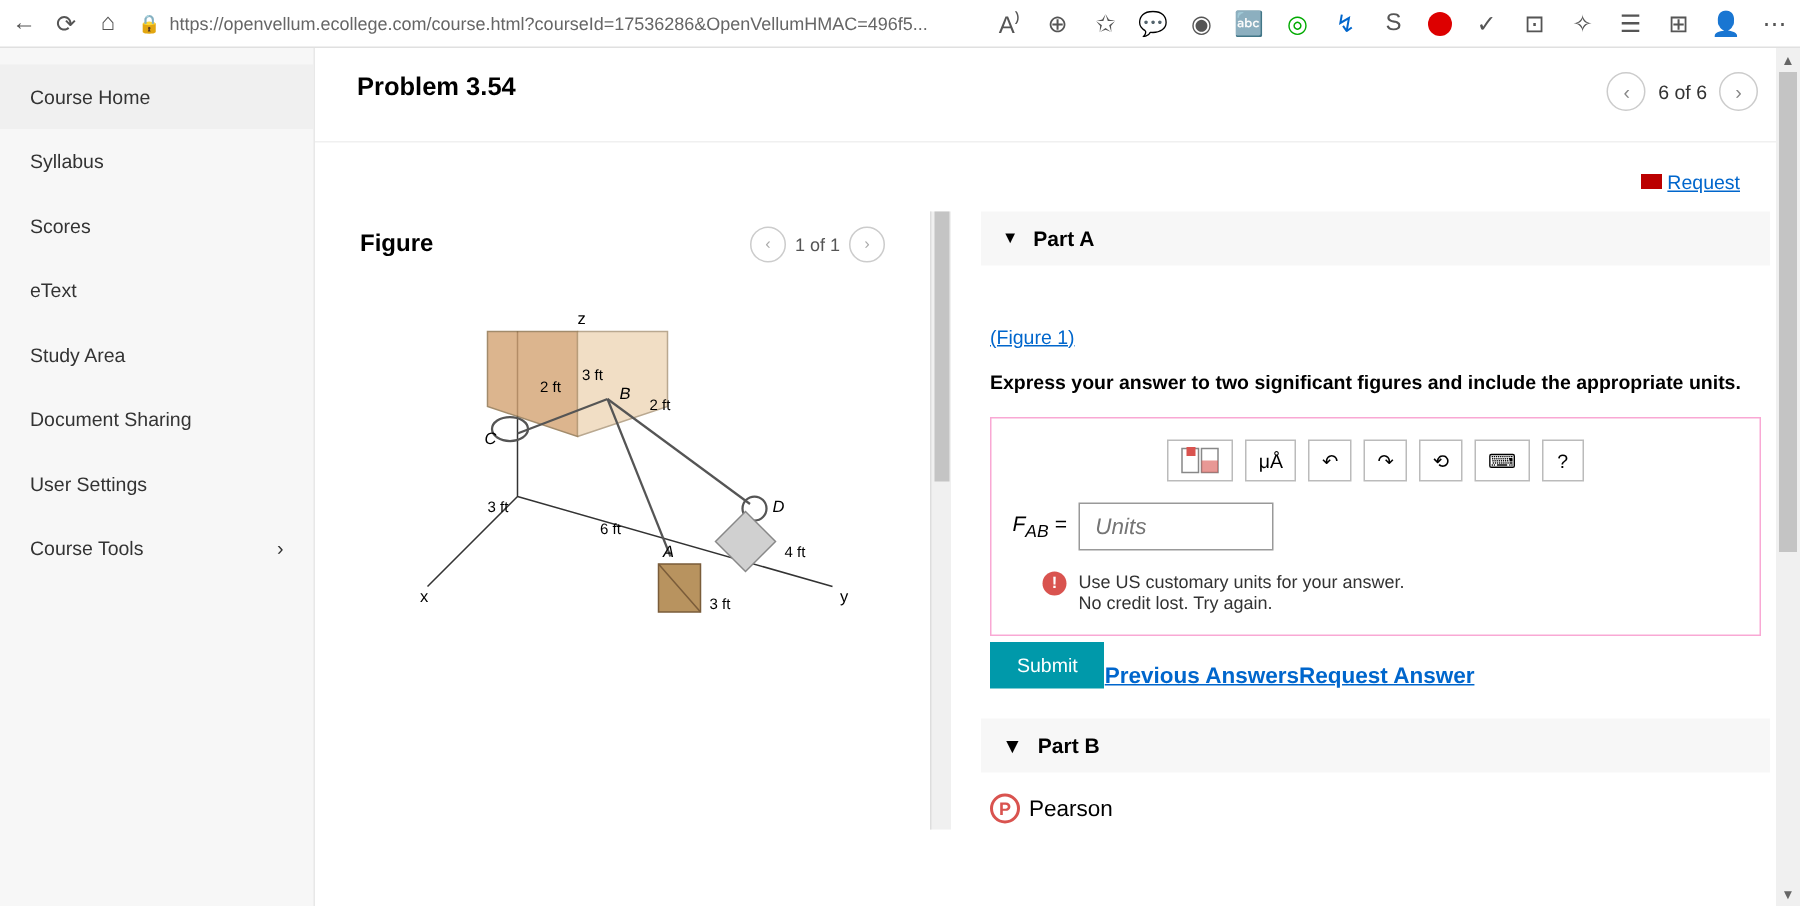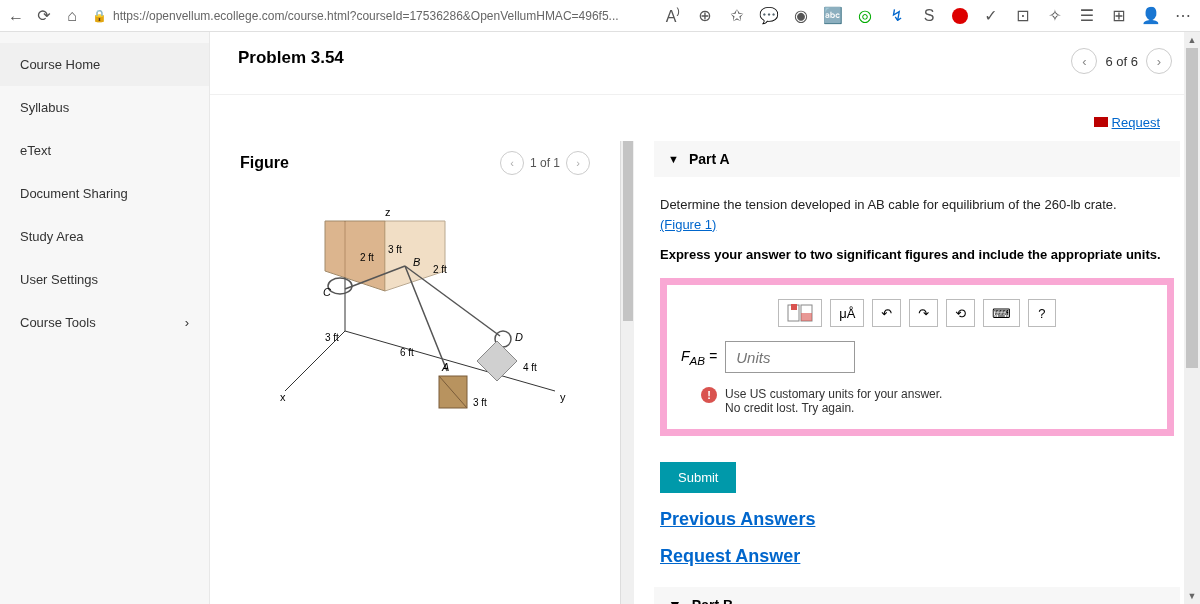--- a/index.html
+++ b/index.html
@@ -43,35 +43,35 @@
 .scrollbar .thumb { position: absolute; left: 2px; width: 10px; background: #c4c4c4; border-radius: 0; }
 
 .right-panel { flex: 1; padding-top: 0; }
 .part-header { background: #f7f7f7; padding: 10px 14px; font-size: 14px; font-weight: bold; display: flex; align-items: center; gap: 10px; cursor: pointer; margin-bottom: 18px; }
 .part-header .caret { font-size: 11px; }
 
 .question-text { font-size: 13px; color: #222; padding: 0 6px 12px; line-height: 1.5; }
 .question-text a { color: #0066cc; text-decoration: underline; }
 .bold-line { font-weight: bold; font-size: 13px; padding: 0 6px 14px; line-height: 1.4; }
 
-.answer-box { border: 7px solid #f9a8d4; margin: 0 6px 26px; padding: 14px; }
+.answer-box { border: 1px solid #f9a8d4; margin: 0 6px 4px; padding: 14px; }
 .toolbar-row { display: flex; align-items: center; gap: 8px; justify-content: center; margin-bottom: 14px; }
 .tb-btn { border: 1px solid #bbb; padding: 5px 8px; font-size: 13px; cursor: pointer; background: #fff; display: flex; align-items: center; justify-content: center; min-width: 28px; height: 28px; }
 .tb-btn.templates { background: #fff; }
 
 .input-row { display: flex; align-items: center; gap: 8px; justify-content: flex-start; margin-bottom: 14px; }
 .input-row .lbl { font-size: 14px; font-style: italic; }
 .input-row input { border: 1px solid #999; padding: 6px 10px; font-size: 15px; font-style: italic; color: #999; width: 130px; height: 32px; }
 
 .hint-row { display: flex; align-items: flex-start; gap: 8px; font-size: 12px; color: #333; padding-left: 20px; }
 .hint-row .excl { width: 16px; height: 16px; background: #d9534f; color: #fff; border-radius: 50%; display: flex; align-items: center; justify-content: center; font-size: 11px; font-weight: bold; flex-shrink: 0; }
 
-.submit-row { display: flex; align-items: flex-start; gap: 16px; padding: 0 6px 20px; flex-direction: column; }
+.submit-row { display: flex; align-items: flex-end; padding: 0 6px 20px; }
 .submit-btn { background: #0099aa; color: #fff; border: none; padding: 8px 18px; font-size: 13px; cursor: pointer; }
-.link-btn { color: #0066cc; text-decoration: underline; font-size: 18px; font-weight: bold; cursor: pointer; }
+.link-btn { color: #0066cc; text-decoration: underline; font-size: 15px; font-weight: bold; cursor: pointer; }
 
 .part-b { background: #f7f7f7; padding: 10px 14px; font-size: 14px; font-weight: bold; display: flex; align-items: center; gap: 10px; cursor: pointer; margin-bottom: 10px; }
 
 .pearson { display: flex; align-items: center; gap: 6px; font-size: 15px; padding: 4px 6px; }
 .pearson .p { width: 20px; height: 20px; border: 2px solid #d9534f; border-radius: 50%; color: #d9534f; display: flex; align-items: center; justify-content: center; font-weight: bold; font-size: 12px; }
 
 .outer-scroll { position: absolute; right: 0; top: 0; bottom: 0; width: 16px; background: #f0f0f0; }
 .outer-scroll .arrow { height: 16px; display: flex; align-items: center; justify-content: center; font-size: 9px; color: #666; cursor: pointer; }
 .outer-scroll .thumb { position: absolute; left: 2px; width: 12px; background: #c4c4c4; }
 </style>
@@ -109,27 +109,30 @@
 
 <div class="main">
   <div class="sidebar">
     <div class="item">
         <span>Course Home</span>
       </div>
     <div class="item">
         <span>Syllabus</span>
       </div>
     <div class="item">
+        <span>Scores</span>
+      </div>
+    <div class="item">
         <span>eText</span>
       </div>
     <div class="item">
+        <span>Study Area</span>
+      </div>
+    <div class="item">
         <span>Document Sharing</span>
-      </div>
-    <div class="item">
-        <span>Study Area</span>
       </div>
     <div class="item">
         <span>User Settings</span>
       </div>
     <div class="item">
         <span>Course Tools</span>
         <span>›</span>
       </div>
   </div>
 
@@ -194,21 +197,20 @@
         <div class="thumb" style="top:0;height:180px"></div>
       </div>
 
       <div class="right-panel">
         <div class="part-header">
           <span class="caret">▼</span>
           <span>Part A</span>
         </div>
 
         <div class="question-text">
-          <span>Determine the tension developed in AB cable for equilibrium of the 260-lb crate.</span>
           <br>
           <a>(Figure 1)</a>
         </div>
         <div class="bold-line">Express your answer to two significant figures and include the appropriate units.</div>
 
         <div class="answer-box">
           <div class="toolbar-row">
             <div class="tb-btn templates">
               <svg width="26" height="18">
                   <rect x="1" y="1" width="11" height="16" fill="none" stroke="#888"></rect>

